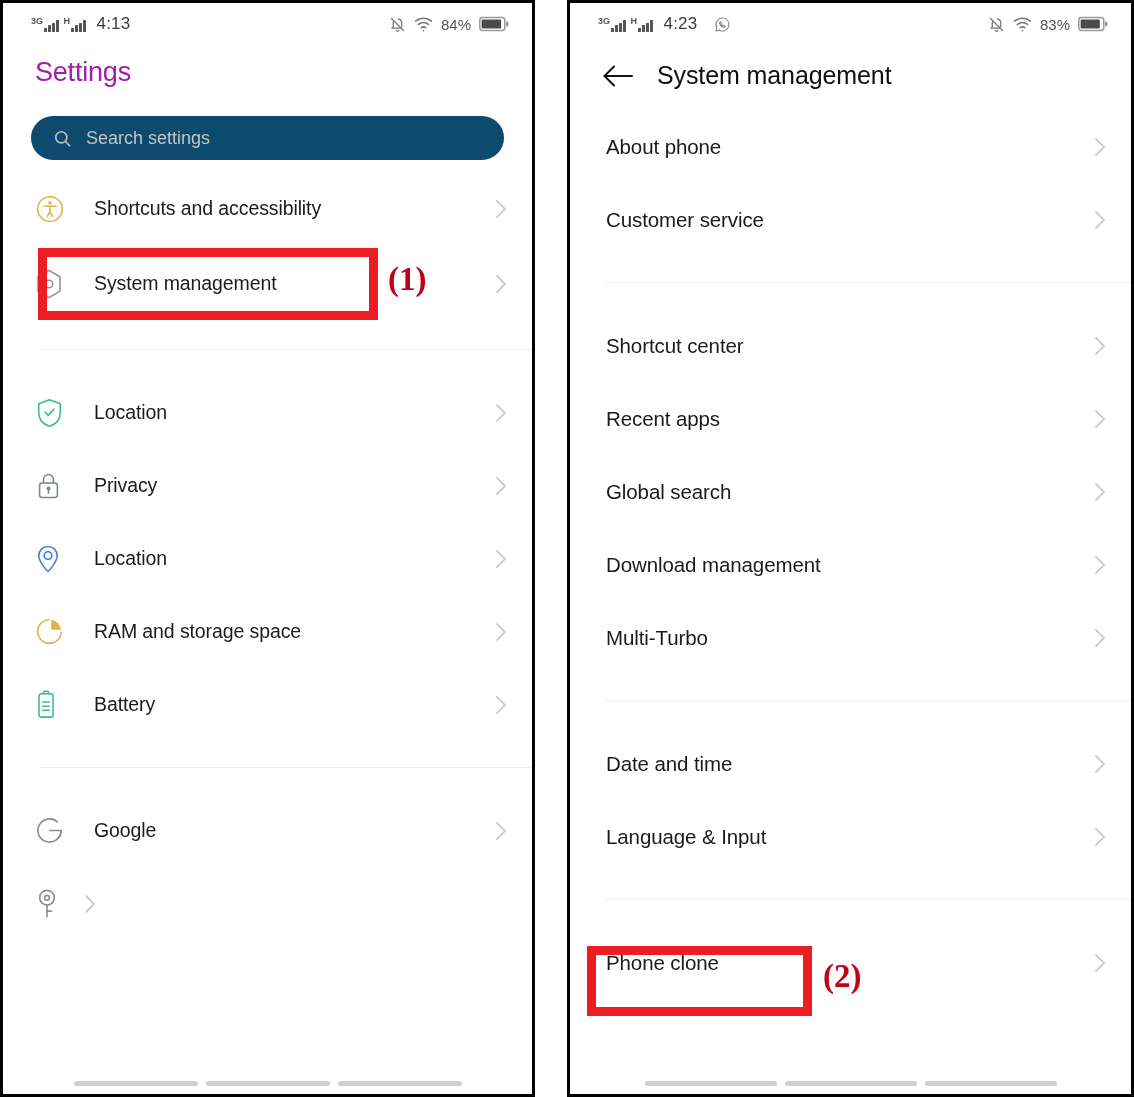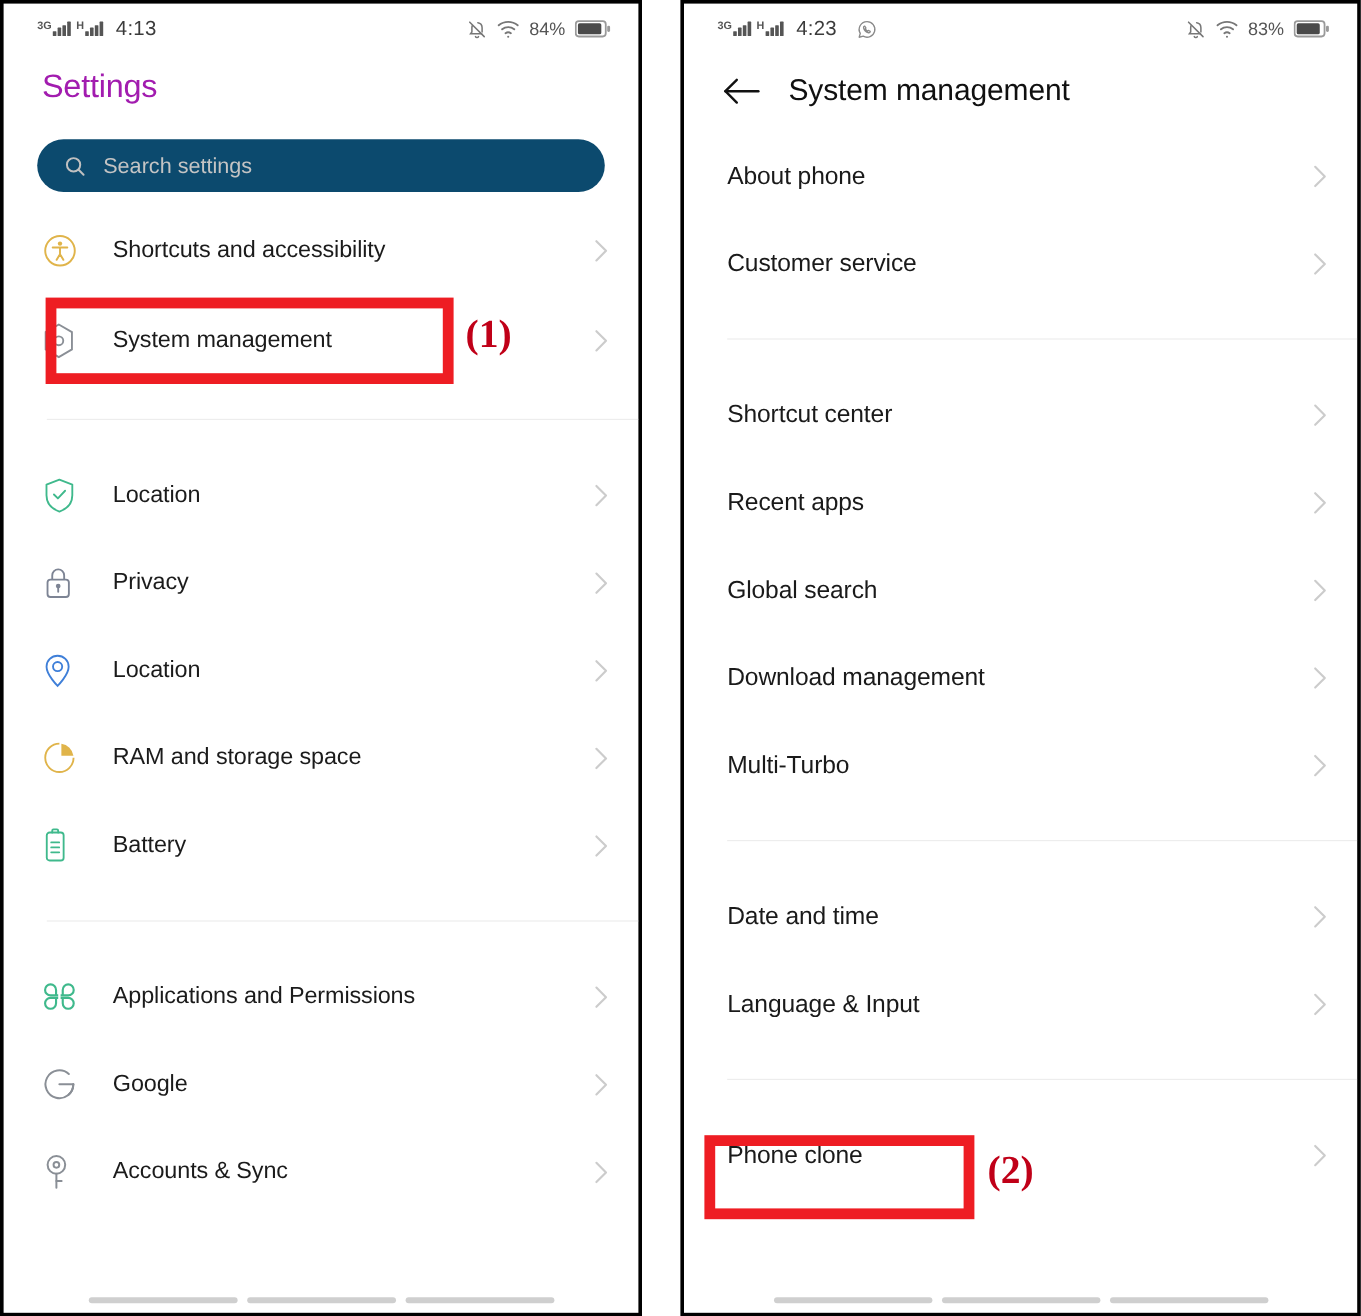--- a/index.html
+++ b/index.html
@@ -59,21 +59,21 @@
     align-items: center;
     gap: 5px;
   }
   .status-right {
     display: flex;
     align-items: center;
     gap: 8px;
   }
   .net-group {
     display: flex;
-    align-items: flex-start;
+    align-items: flex-end;
     gap: 1px;
   }
   .net-label {
     font-size: 9px;
     font-weight: bold;
     line-height: 1;
     color: #555;
     margin-bottom: 6px;
   }
   .bars {
@@ -426,36 +426,20 @@
           <svg class="icon-svg" width="13" height="22" viewBox="0 0 13 22" fill="none" stroke="#cccccc" stroke-width="1.8" stroke-linecap="round" stroke-linejoin="round">
               <polyline points="2,3 10,11 2,19"></polyline>
             </svg>
         </span>
       </div>
 
       <div class="spacer-26"></div>
       <div class="divider plain"></div>
       <div class="spacer-26"></div>
 
-      <div class="row">
-        <span class="row-ico">
-          <svg class="icon-svg" width="29" height="29" viewBox="0 0 26 26" fill="none" stroke="#3fb98c" stroke-width="1.6">
-            <path d="M12.1 12.1H6.4a4.1 4.1 0 1 1 4.1-4.1v4.1z"></path>
-            <path d="M13.9 12.1h5.7a4.1 4.1 0 1 0-4.1-4.1v4.1z"></path>
-            <path d="M12.1 13.9H6.4a4.1 4.1 0 1 0 4.1 4.1v-4.1z"></path>
-            <path d="M13.9 13.9h5.7a4.1 4.1 0 1 1-4.1 4.1v-4.1z"></path>
-          </svg>
-        </span>
-        <span class="row-label">Applications and Permissions</span>
-        <span class="chev">
-          <svg class="icon-svg" width="13" height="22" viewBox="0 0 13 22" fill="none" stroke="#cccccc" stroke-width="1.8" stroke-linecap="round" stroke-linejoin="round">
-              <polyline points="2,3 10,11 2,19"></polyline>
-            </svg>
-        </span>
-      </div>
 
       <div class="row">
         <span class="row-ico">
           <svg class="icon-svg" width="29" height="29" viewBox="0 0 28 28" fill="none" stroke="#8a8f96" stroke-width="1.6" stroke-linecap="round">
             <path d="M25.2 14A11.2 11.2 0 1 1 21.6 5.8"></path>
             <path d="M14 14h11.2"></path>
             <path d="M25.2 14a11.2 11.2 0 0 1-4 8.6"></path>
           </svg>
         </span>
         <span class="row-label">Google</span>
@@ -468,21 +452,20 @@
 
       <div class="row">
         <span class="row-ico">
           <svg class="icon-svg" width="24" height="31" viewBox="0 0 22 30" fill="none" stroke="#8a8f96" stroke-width="1.6" stroke-linecap="round">
             <circle cx="11" cy="9.4" r="7.1"></circle>
             <circle cx="11" cy="9.4" r="2.3"></circle>
             <path d="M11 16.5v11.3"></path>
             <path d="M11 22.4h4.2"></path>
           </svg>
         </span>
-        <span class="row-label">Accounts &amp; Sync</span>
         <span class="chev">
           <svg class="icon-svg" width="13" height="22" viewBox="0 0 13 22" fill="none" stroke="#cccccc" stroke-width="1.8" stroke-linecap="round" stroke-linejoin="round">
               <polyline points="2,3 10,11 2,19"></polyline>
             </svg>
         </span>
       </div>
     </div>
 
     <div class="annot-box" style="left:35px; top:245px; width:340px; height:72px;"></div>
     <div class="annot-num" style="left:385px; top:258px;">(1)</div>

